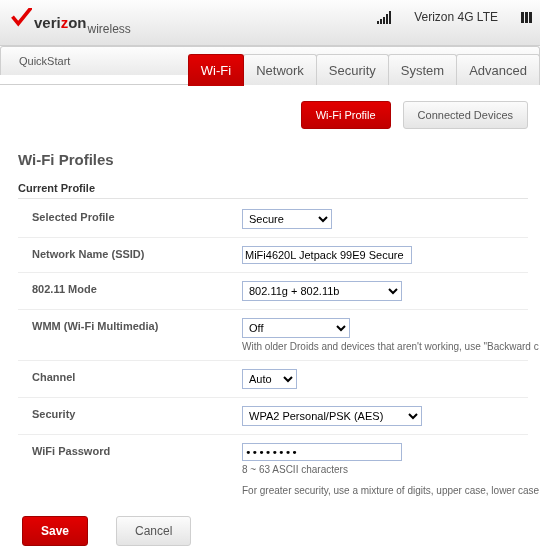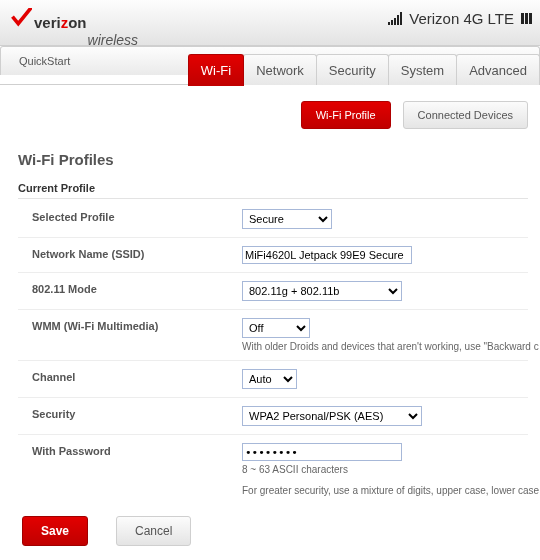--- a/index.html
+++ b/index.html
@@ -2,22 +2,22 @@
 <html><head>
 <meta charset="utf-8">
 <style>
 *{box-sizing:border-box;margin:0;padding:0;font-family:Arial,Helvetica,sans-serif}
 body{width:540px;height:560px;overflow:hidden;background:#fff;font-size:11px;color:#4a4a4a;position:relative}
 .topbar{height:46px;position:relative;background:linear-gradient(to bottom,#fdfdfd 0%,#f0f0f0 50%,#e3e3e3 100%);border-bottom:1px solid #cfcfcf}
 .logo{position:absolute;left:10px;top:8px;display:flex;align-items:flex-start}
 .logo-check{width:22px;height:22px;transform:rotate(0deg)}
 .logo-text{margin-left:2px;margin-top:6px;font-weight:bold;font-size:15px;color:#333}
 .logo-text .z{color:#e20000}
-.logo-wireless{font-style:italic;font-size:14px;color:#555;margin-left:1px;margin-top:24px}
-.status{position:absolute;right:8px;top:10px;display:flex;align-items:center;gap:7px;font-size:15px;color:#333}
+.logo-wireless{font-size:12px;color:#555;margin-left:1px;margin-top:14px}
+.status{position:absolute;right:8px;top:10px;display:flex;align-items:center;gap:23px;font-size:12px;color:#333}
 .sigbars{display:flex;align-items:flex-end;gap:1px;height:13px}
 .sigbars span{width:2px;background:#222}
 .battery{display:flex;gap:1px}
 .battery span{width:3px;height:11px;background:#222}
 .tabstrip{height:38px;position:relative;padding-top:0}
 .qtab{border:1px solid #cfcfcf;border-bottom:none;background:linear-gradient(#fdfdfd,#eaeaea);color:#555;padding:8px 18px;font-size:11px;border-radius:3px 3px 0 0;cursor:pointer}
 .maintabs{position:absolute;right:0;top:8px;display:flex}
 .mtab{border:1px solid #cfcfcf;border-bottom:none;background:linear-gradient(#fbfbfb,#e7e7e7);color:#555;padding:8px 12px;font-size:13px;border-radius:3px 3px 0 0;cursor:pointer;margin-left:-1px}
 .mtab.active{background:linear-gradient(#e20000,#c00000);color:#fff;border-color:#b00000;position:relative;z-index:2}
 .divider{height:1px;background:#cfcfcf}
@@ -106,41 +106,41 @@
   <div class="row">
     <div class="label">802.11 Mode</div>
     <div class="field">
       <select style="width:160px"><option>802.11g + 802.11b</option></select>
     </div>
   </div>
 
   <div class="row">
     <div class="label">WMM (Wi-Fi Multimedia)</div>
     <div class="field">
-      <select style="width:68px"><option>Off</option></select>
+      <select style="width:108px"><option>Off</option></select>
       <div class="hint">With older Droids and devices that aren't working, use "Backward c</div>
     </div>
   </div>
 
   <div class="row">
     <div class="label">Channel</div>
     <div class="field">
       <select style="width:55px"><option>Auto</option></select>
     </div>
   </div>
 
   <div class="row">
     <div class="label">Security</div>
     <div class="field">
       <select style="width:180px"><option>WPA2 Personal/PSK (AES)</option></select>
     </div>
   </div>
 
   <div class="row noborder">
-    <div class="label">With Password</div>
+    <div class="label">WiFi Password</div>
     <div class="field">
       <input type="text" style="width: 160px; font-family: monospace;" value="••••••••">
       <div class="hint">8 ~ 63 ASCII characters</div>
       <div class="hint" style="margin-top:10px">For greater security, use a mixture of digits, upper case, lower case</div>
     </div>
   </div>
 
   <div class="buttons">
     <div class="btn primary">Save</div>
     <div class="btn secondary">Cancel</div>

